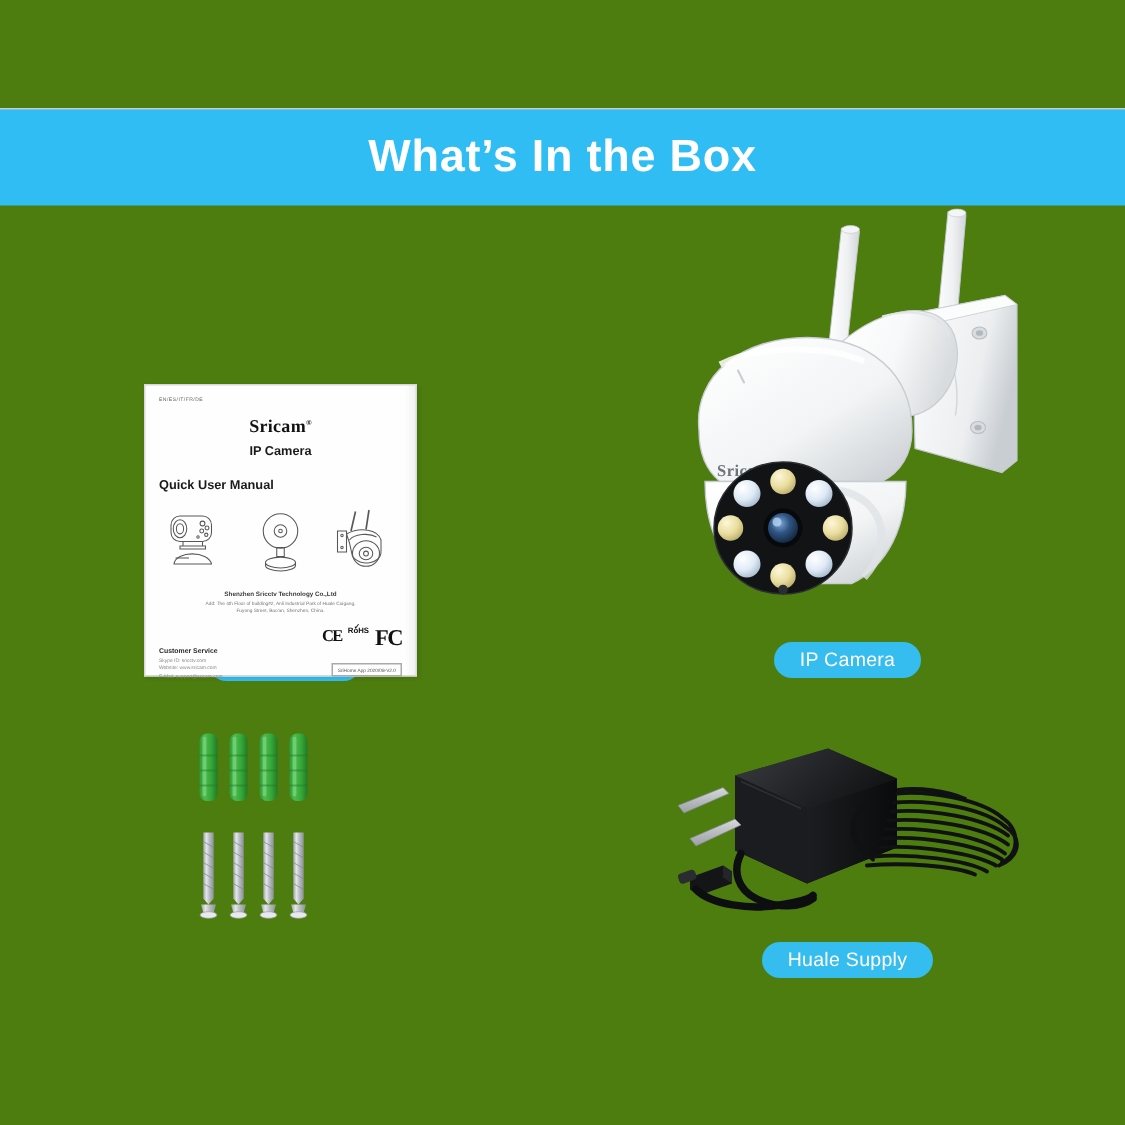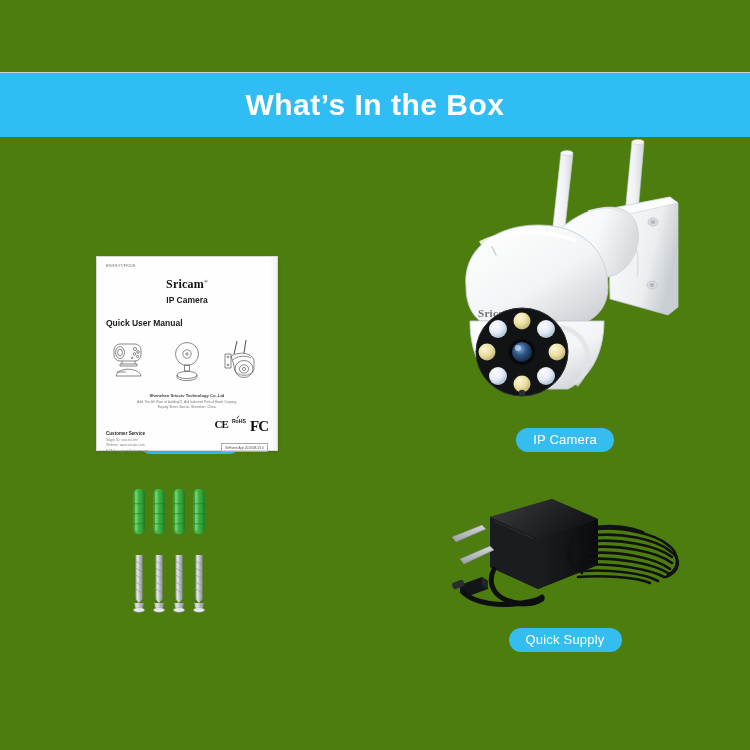--- a/index.html
+++ b/index.html
@@ -466,18 +466,18 @@
               <path d="M238 68 C250 76 250 92 238 98"></path>
               <path d="M240 74 C252 82 250 94 236 100"></path>
               <path d="M146 62 C134 70 136 86 150 92"></path>
               <path d="M150 56 C136 64 136 84 152 96"></path>
             </g>
             <path d="M168 50 C182 48 200 50 214 56" fill="none" stroke="#101112" stroke-width="3"></path>
           </svg>
         </div>
       </div>
       <div class="label-row">
-        <span class="pill">Quick Supply</span>
+        <span class="pill">Huale Supply</span>
       </div>
     </div>
 
   </div>
 </div>
 
 </body></html>

